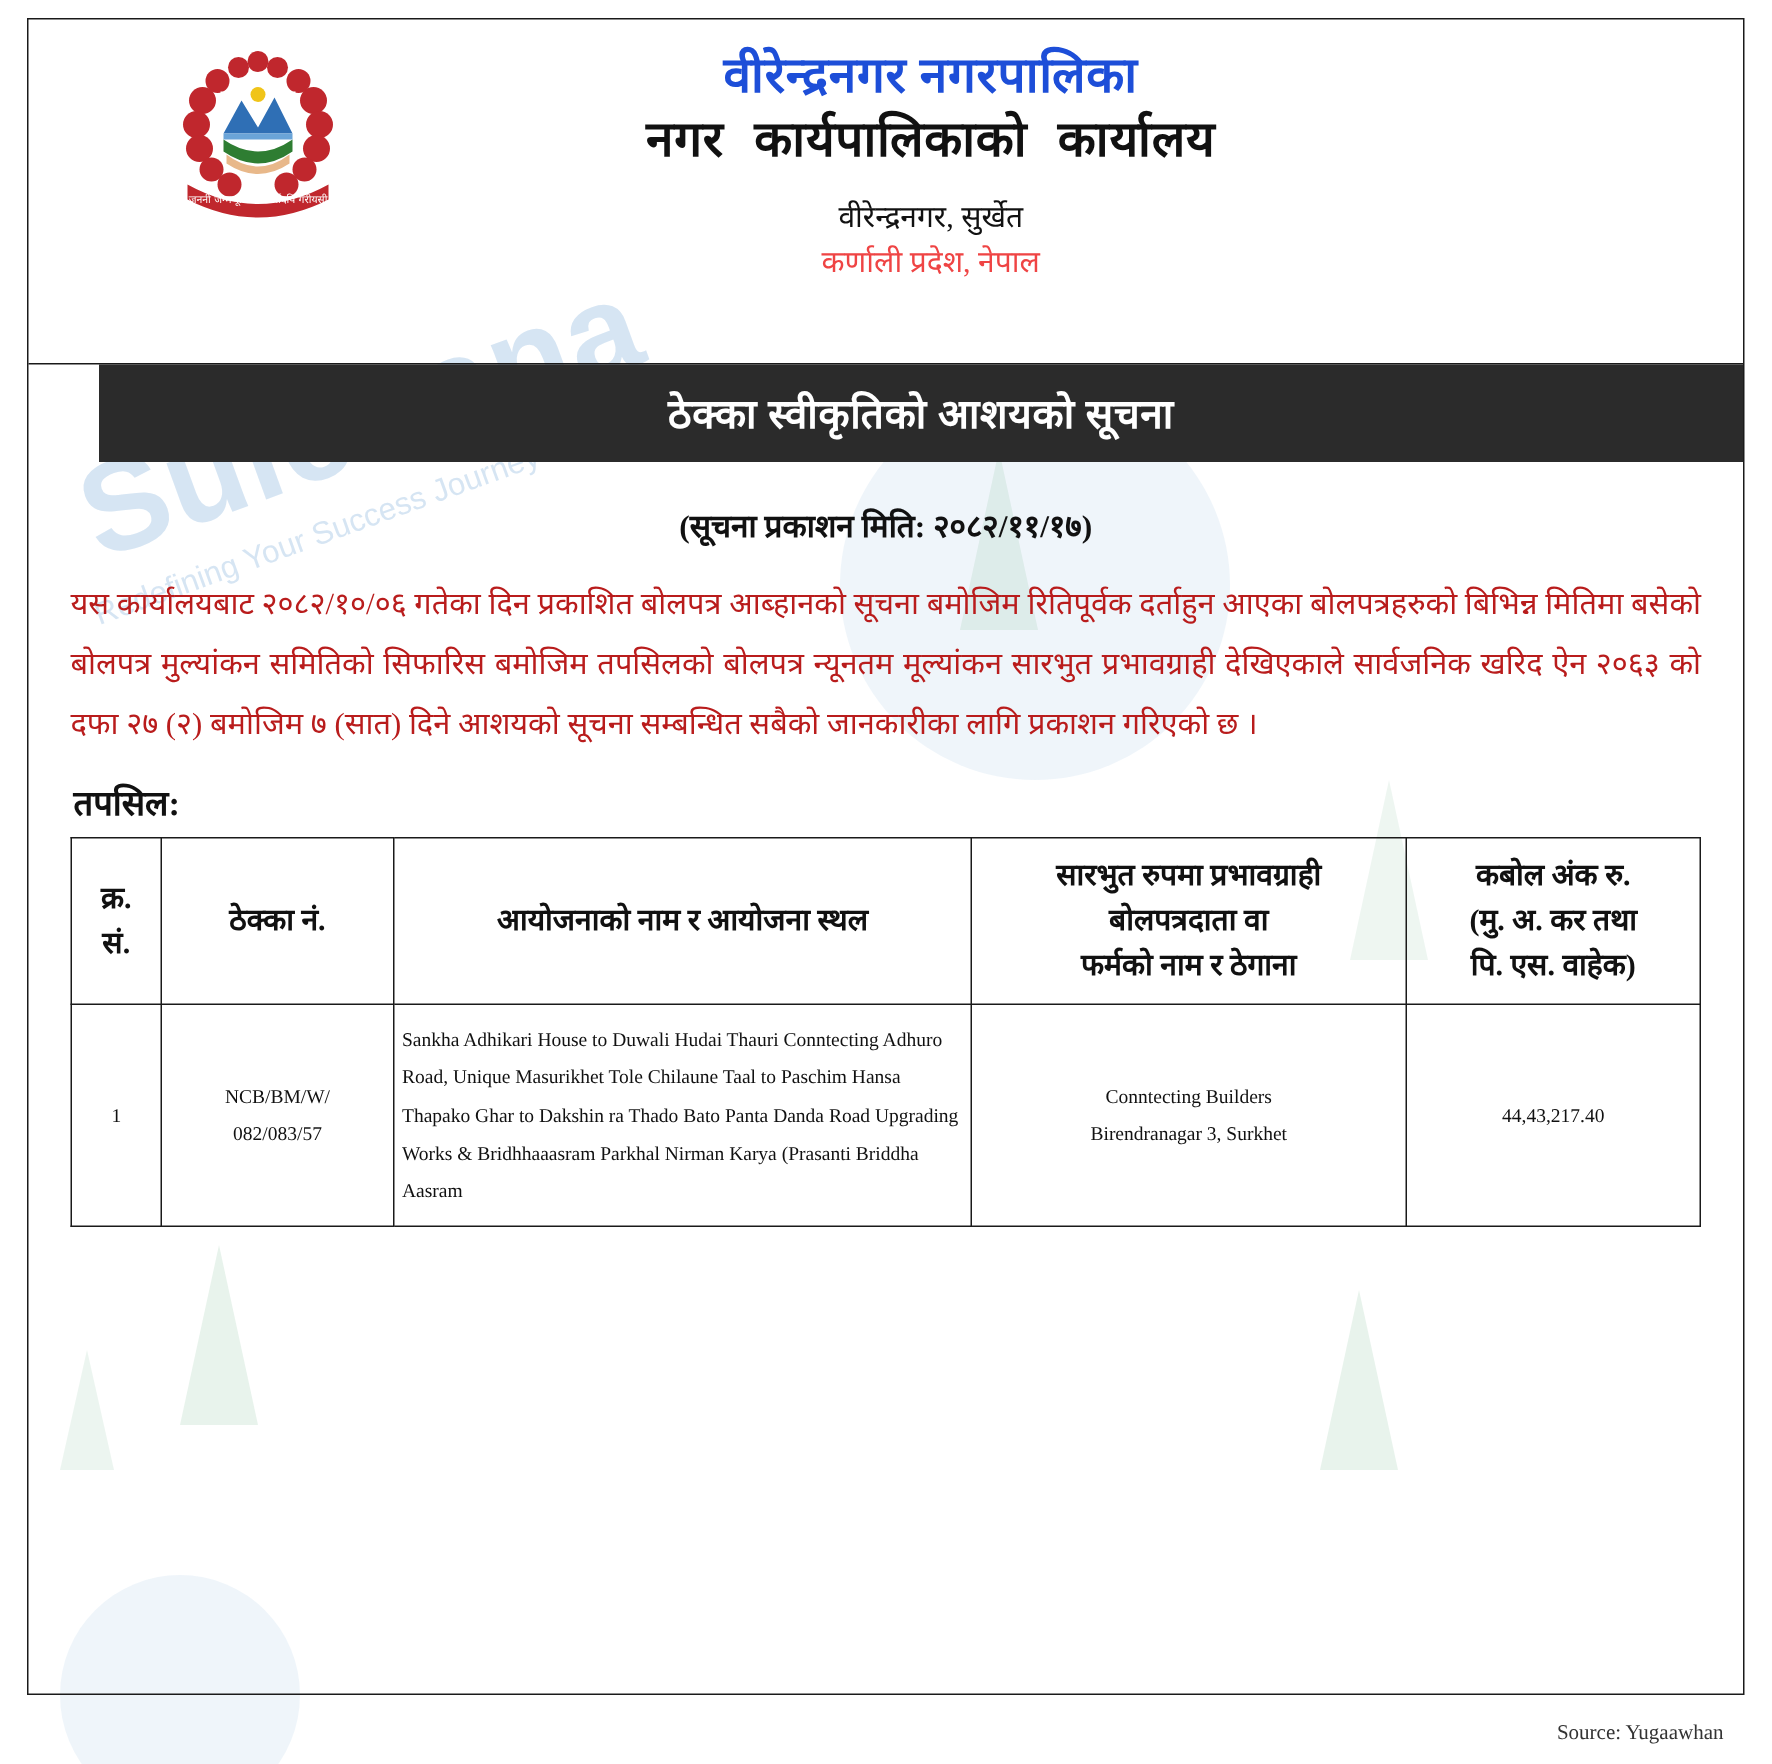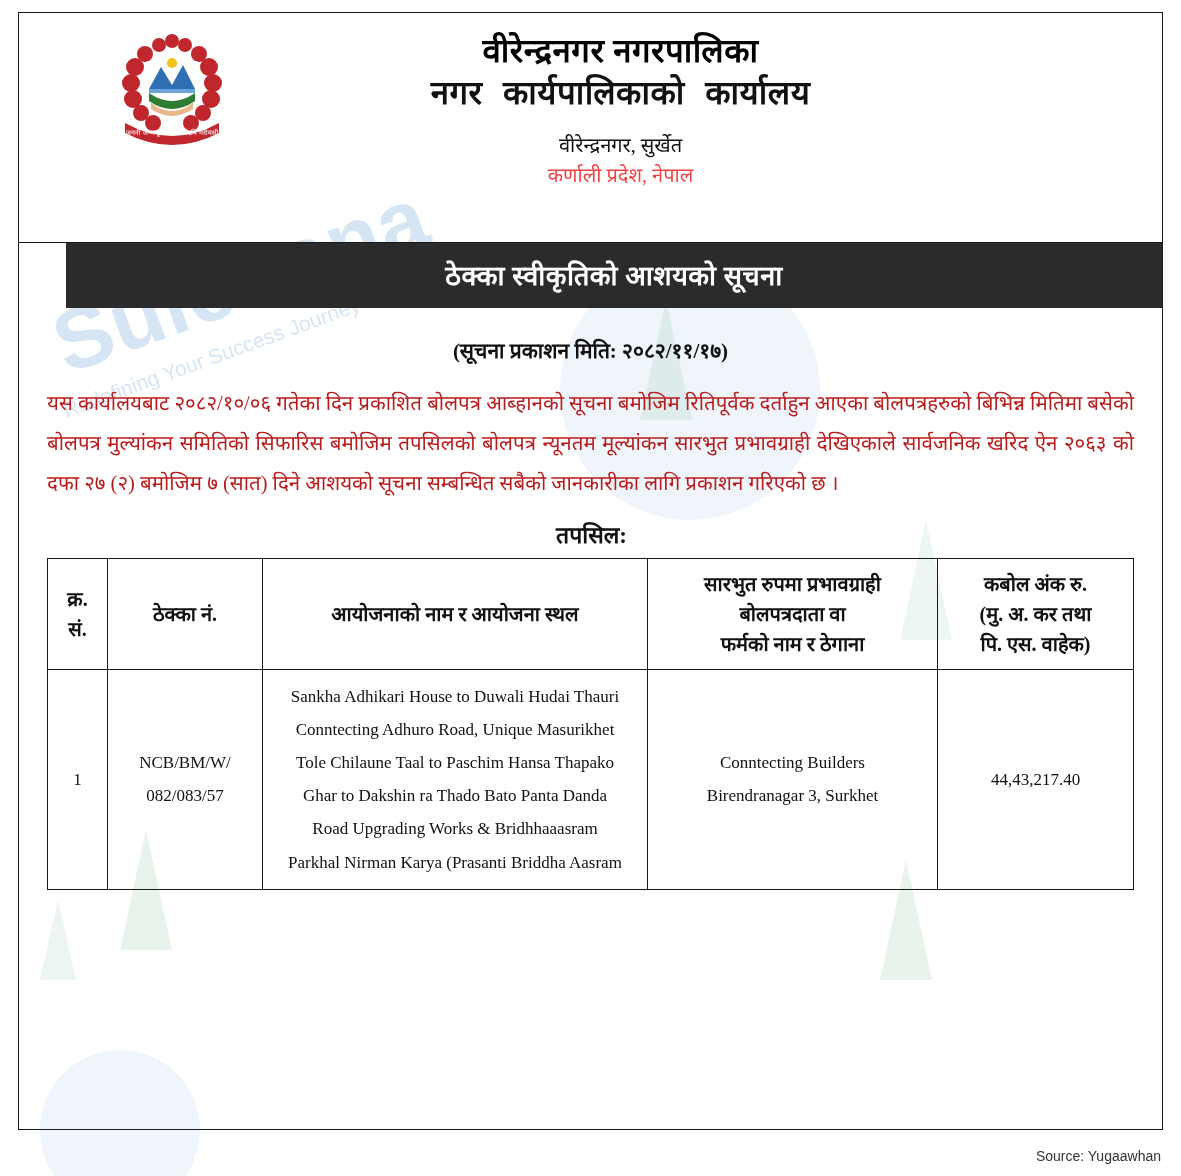--- a/index.html
+++ b/index.html
@@ -91,21 +91,21 @@
     width: 110px;
     height: 130px;
   }
   .head-text {
     text-align: center;
     padding-left: 60px;
   }
   .org-line1 {
     font-size: 33px;
     font-weight: 700;
-    color: #000000;
+    color: #1d4ed8;
     letter-spacing: 0.5px;
     line-height: 1.35;
   }
   .org-line2 {
     font-size: 33px;
     font-weight: 700;
     color: #111;
     letter-spacing: 0.5px;
     line-height: 1.35;
     font-family: Liberation Mono, monospace;
@@ -151,21 +151,20 @@
     line-height: 1.95;
     color: #b91c1c;
     text-align: justify;
     text-justify: inter-word;
   }
   .tapsil-label {
     font-size: 23px;
     font-weight: 700;
     margin: 14px 0 8px 2px;
     color: #111;
-    text-align: center;
   }
 
   
   table.notice {
     width: 100%;
     border-collapse: collapse;
     table-layout: fixed;
   }
   table.notice th,
   table.notice td {
@@ -174,25 +173,24 @@
   }
   table.notice th {
     font-size: 20px;
     font-weight: 700;
     padding: 10px 6px;
     text-align: center;
     line-height: 1.5;
     color: #111;
   }
   table.notice td {
-    font-size: 17px;
-    padding: 10px 24px;
+    font-size: 13px;
+    padding: 10px 5px;
     color: #111;
     line-height: 1.95;
-    text-align: center;
   }
   .col-sn    { width: 60px; }
   .col-ctr   { width: 155px; }
   .col-proj  { width: 385px; }
   .col-bid   { width: 290px; }
   .col-amt   { width: auto; }
 
   td.c-sn { text-align: center; font-size: 21px; }
   td.c-ctr { text-align: center; }
   td.c-proj { text-align: left; vertical-align: top; padding-top: 14px; }
@@ -202,23 +200,23 @@
   .signature {
     text-align: right;
     font-size: 20px;
     font-weight: 700;
     padding: 22px 28px 0 0;
     color: #111;
   }
 
   .source {
     position: absolute;
-    right: 20px;
+    right: 32px;
     bottom: 12px;
-    font-family: Liberation Sans, sans-serif;
+    font-family: Liberation Serif, serif;
     font-size: 14px;
     color: #333;
     z-index: 3;
   }
 </style>
 </head>
 <body>
 
 <div class="watermark">
   <div class="wm-circle c1"></div>

